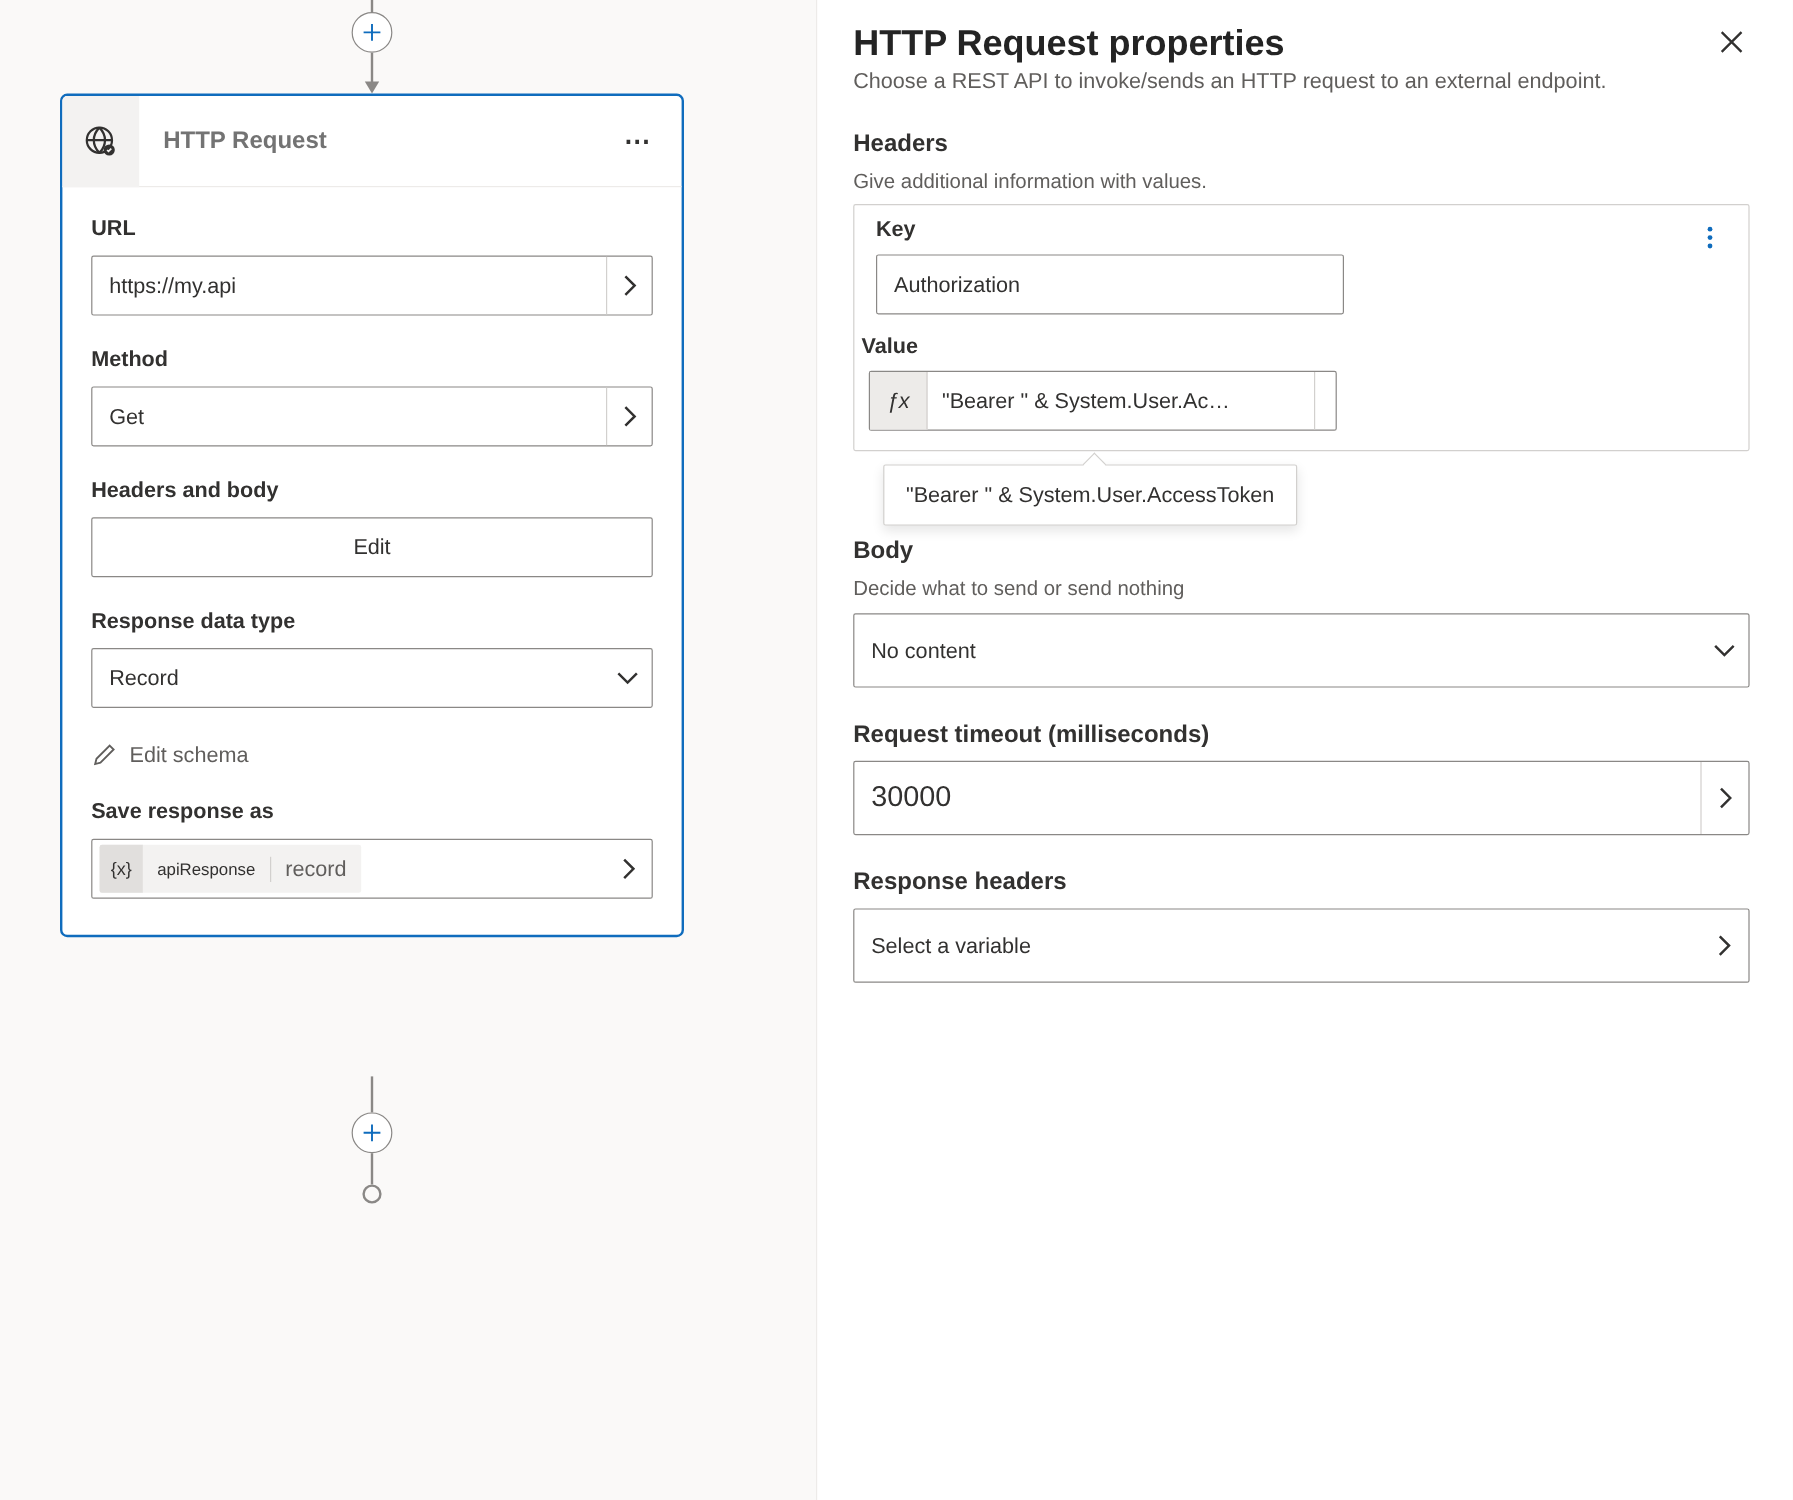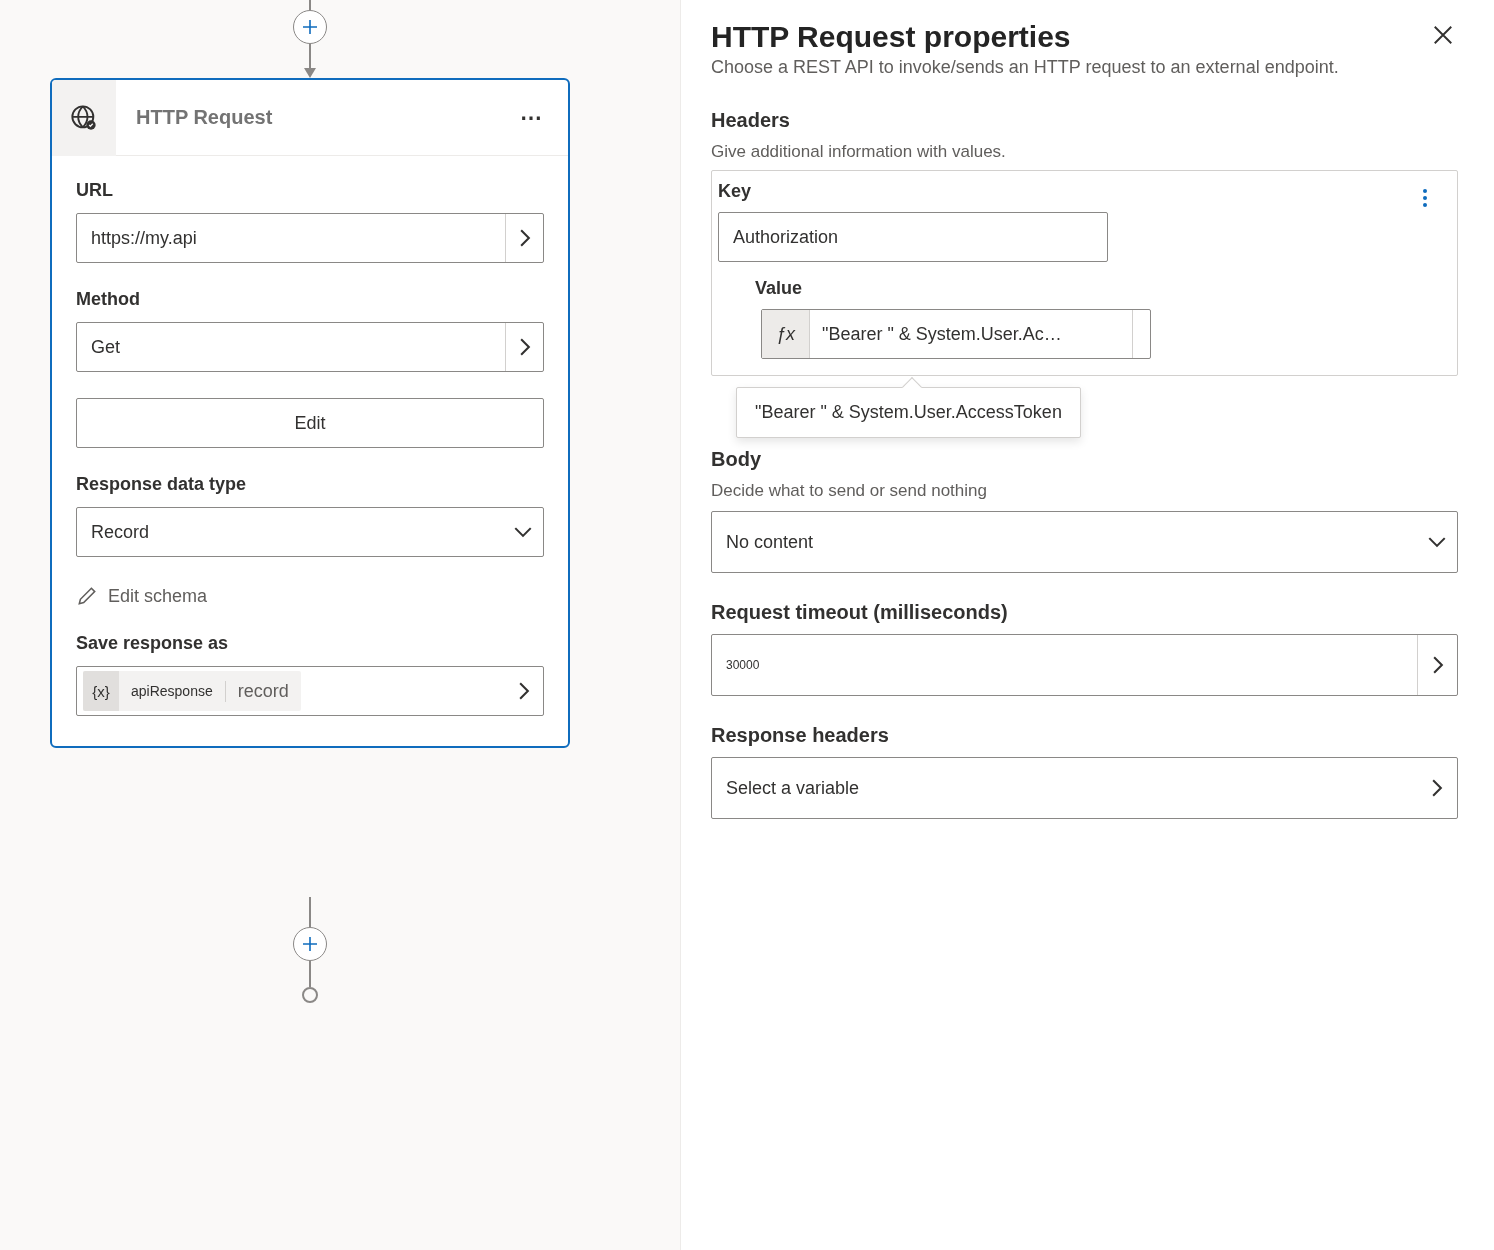--- a/index.html
+++ b/index.html
@@ -68,21 +68,21 @@
   .fx-row { display: flex; border: 1px solid #8a8886; border-radius: 2px; height: 50px; align-items: stretch; background: #fff; width: 390px; margin-left: 6px; }
   .fx-icon { width: 48px; background: #edebe9; display: flex; align-items: center; justify-content: center; font-size: 18px; font-style: italic; color: #323130; border-right: 1px solid #d2d0ce; }
   .fx-text { flex: 1; padding: 0 12px; font-size: 18px; color: #323130; display: flex; align-items: center; white-space: nowrap; overflow: hidden; text-overflow: ellipsis; }
   .fx-end { width: 18px; border-left: 1px solid #d2d0ce; }
   
   .tooltip { position: absolute; background: #fff; border: 1px solid #d2d0ce; border-radius: 2px; padding: 14px 18px; font-size: 18px; color: #323130; box-shadow: 0 4px 10px rgba(0,0,0,0.1); z-index: 10; }
   .tooltip-caret { position: absolute; top: -8px; left: 168px; width: 14px; height: 14px; background: #fff; border-left: 1px solid #d2d0ce; border-top: 1px solid #d2d0ce; transform: rotate(45deg); }
   
   .panel-field { margin-bottom: 28px; }
   .panel-input-row { display: flex; border: 1px solid #8a8886; border-radius: 2px; height: 62px; align-items: center; background: #fff; margin-top: 10px; }
-  .panel-input-row input { flex: 1; border: none; outline: none; padding: 0 14px; font-size: 12px; color: #323130; background: transparent; }
+  .panel-input-row input { flex: 1; border: none; outline: none; padding: 0 14px; font-size: 24px; color: #323130; background: transparent; }
   .panel-input-text { flex: 1; padding: 0 14px; font-size: 18px; color: #323130; }
   .panel-chevron { width: 40px; height: 100%; display: flex; align-items: center; justify-content: center; border-left: 1px solid #d2d0ce; cursor: pointer; }
   .panel-caret { width: 40px; display: flex; align-items: center; justify-content: center; cursor: pointer; }
   
   svg { display: block; }
 </style>
 </head>
 <body>
 
 <div class="canvas-area">
@@ -131,20 +131,21 @@
           <div class="input-text">Get</div>
           <div class="input-chevron">
             <svg width="12" height="18" viewBox="0 0 8 14">
                 <path d="M1 1l6 6-6 6" stroke="#323130" stroke-width="1.6" fill="none"></path>
               </svg>
           </div>
         </div>
       </div>
 
       <div class="field-group">
+        <label class="field-label">Headers and body</label>
         <button class="edit-btn">Edit</button>
       </div>
 
       <div class="field-group">
         <label class="field-label">Response data type</label>
         <div class="select-row">
           <div class="select-text">Record</div>
           <div class="select-caret">
             <svg width="18" height="12" viewBox="0 0 14 8">
                 <path d="M1 1l6 6 6-6" stroke="#323130" stroke-width="1.6" fill="none"></path>
@@ -201,33 +202,33 @@
         </svg>
     </div>
   </div>
   <p class="props-desc">Choose a REST API to invoke/sends an HTTP request to an external endpoint.</p>
 
   <div class="panel-field">
     <div class="section-title">Headers</div>
     <div class="section-hint">Give additional information with values.</div>
     <div class="kv-card" style="position:relative;">
       <div class="kv-row">
-        <div class="kv-inner" style="flex:1;">
+        <div class="kv-inner" style="flex:1;margin-left:12px;">
           <label class="kv-label">Key</label>
           <input class="kv-input" style="width: 390px;" type="text" value="Authorization">
         </div>
         <div class="kv-menu">
           <div class="kv-menu-dots">
               <span></span>
               <span></span>
               <span></span>
             </div>
         </div>
       </div>
-      <div class="kv-inner" style="margin-top:16px;margin-left:37px;">
+      <div class="kv-inner" style="margin-top:16px;">
         <label class="kv-label">Value</label>
         <div class="fx-row">
           <div class="fx-icon">ƒx</div>
           <div class="fx-text">"Bearer " &amp; System.User.Ac…</div>
           <div class="fx-end"></div>
         </div>
       </div>
       <div class="tooltip" style="top:216px; left:24px;">
         <div class="tooltip-caret"></div>
         <span>"Bearer " &amp; System.User.AccessToken</span>

